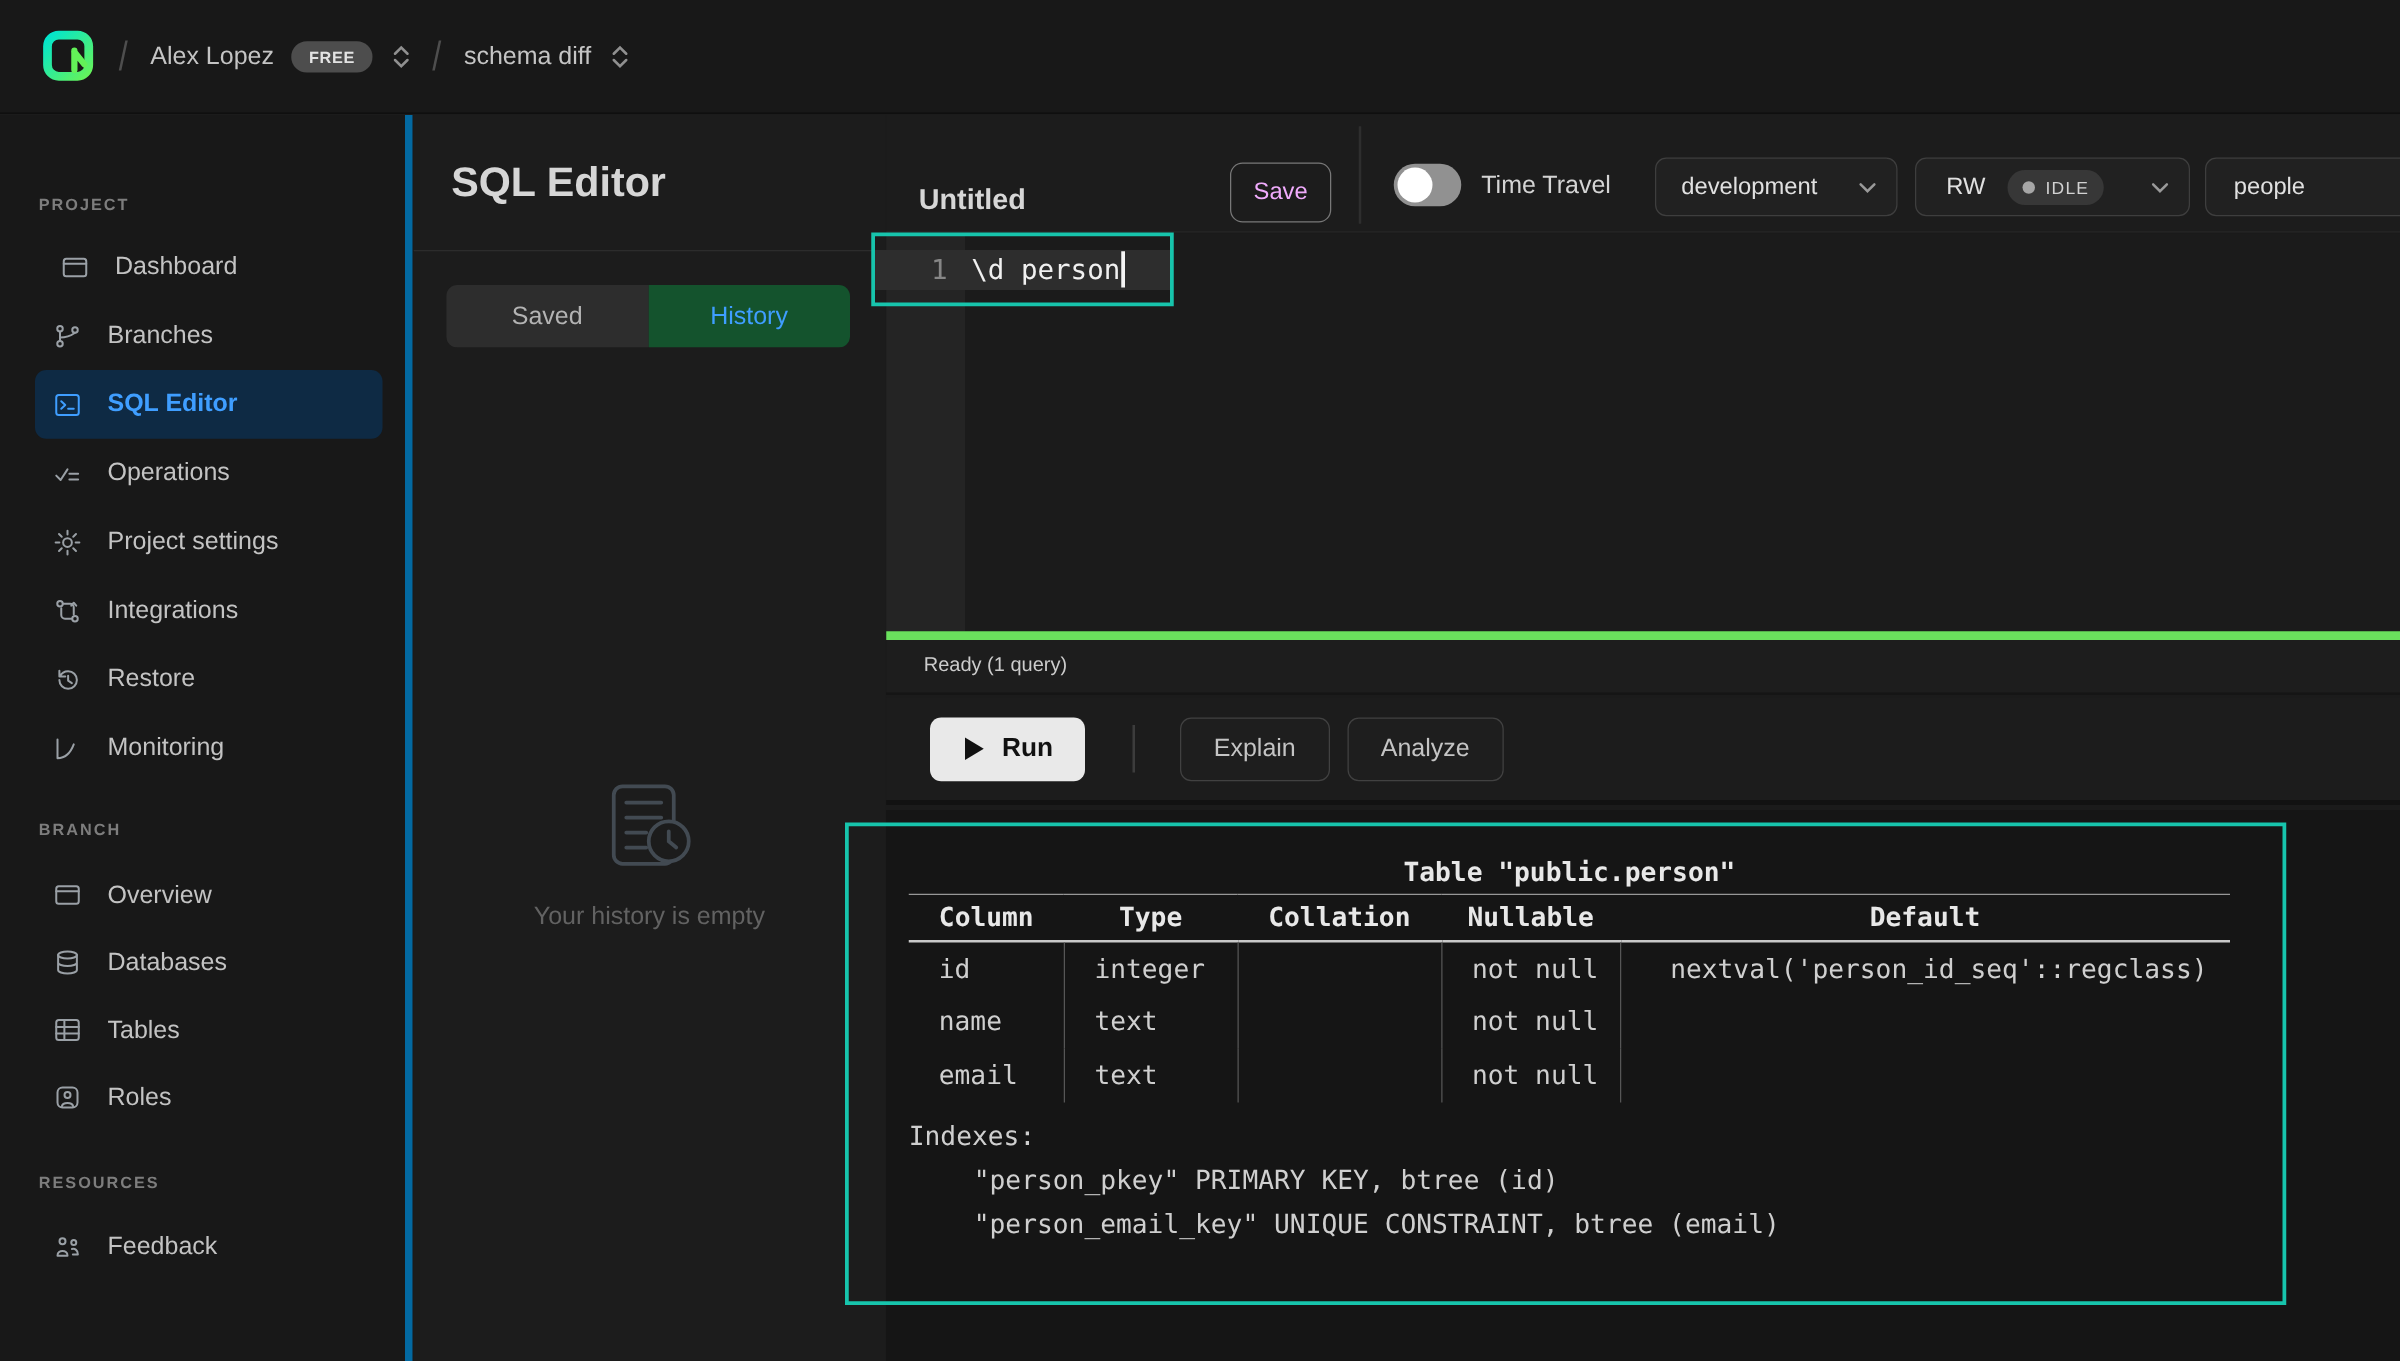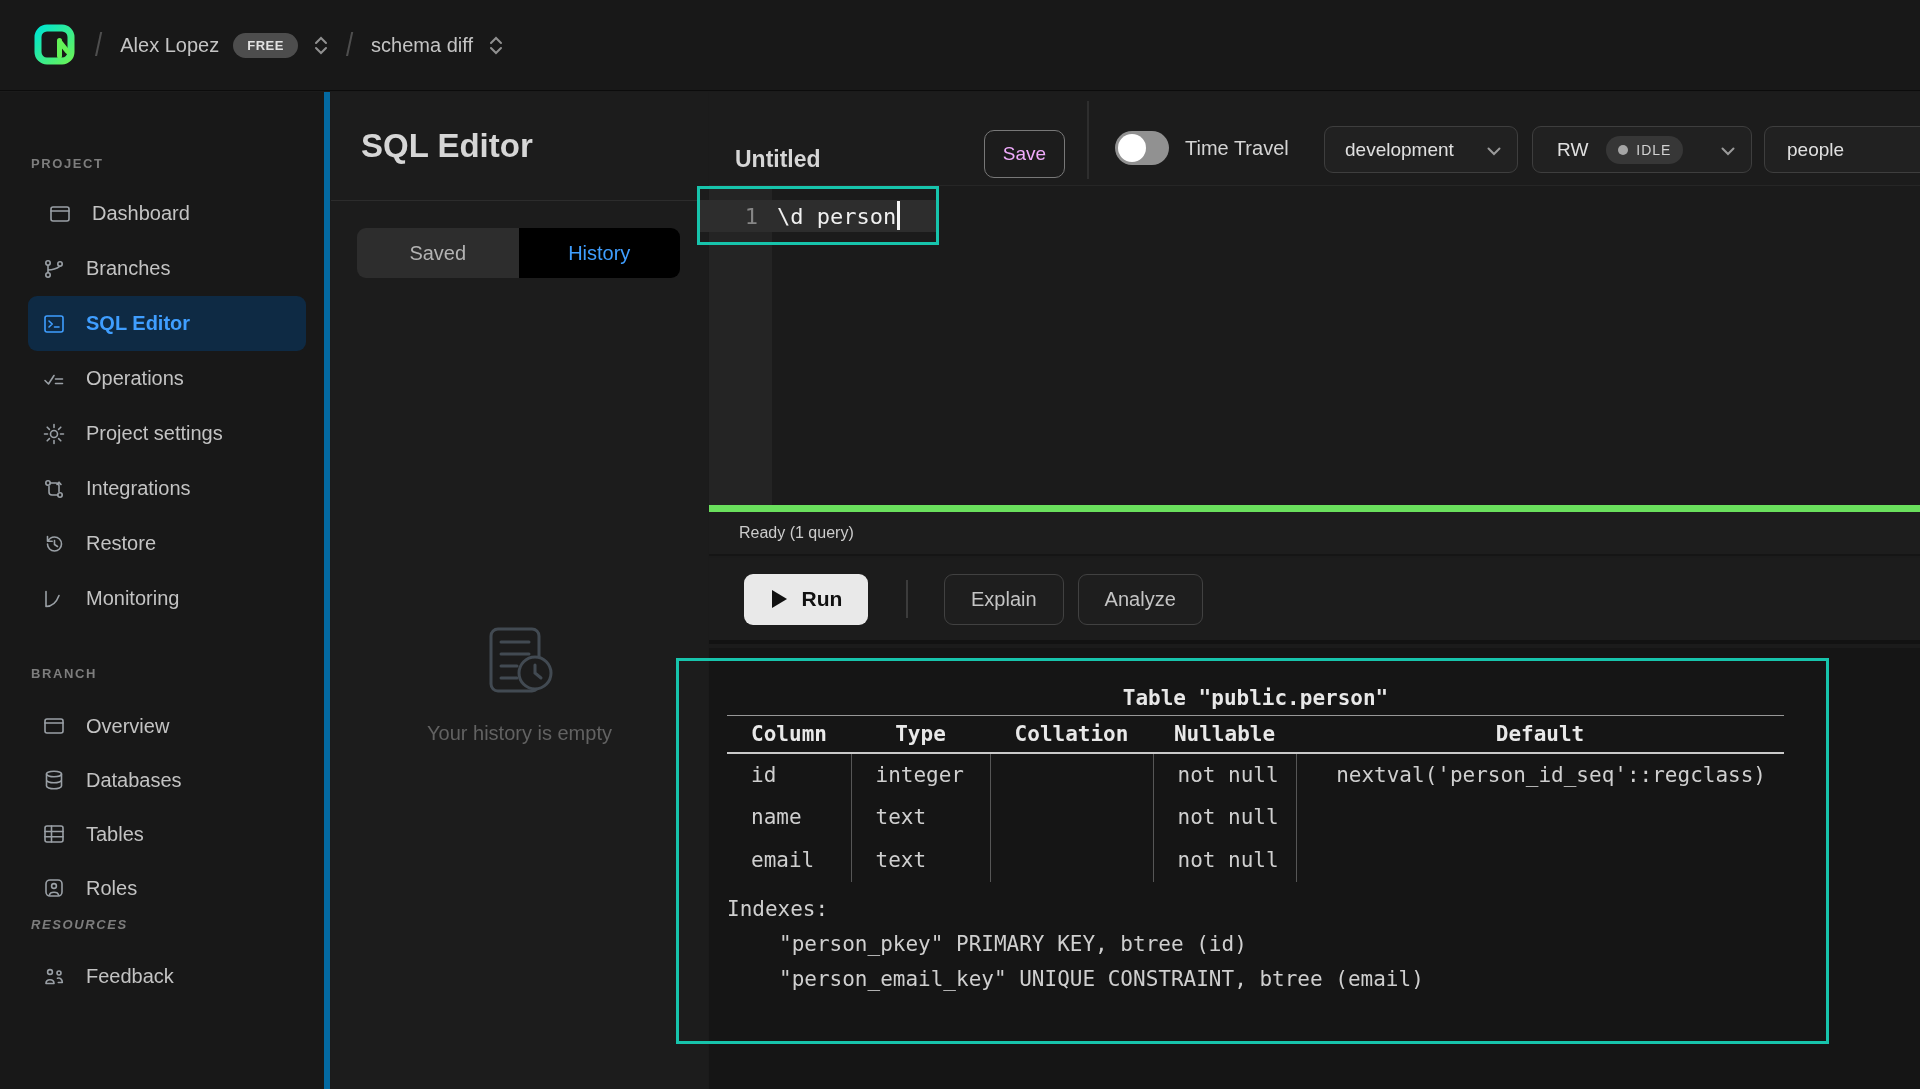--- a/index.html
+++ b/index.html
@@ -33,21 +33,21 @@
 
   
   #midpanel { left:331px; top:92px; width:377px; height:997px; background:#1c1c1c; }
   #mid-header { left:331px; top:92px; width:377px; height:109px; background:#1c1c1c;
                 border-bottom:1px solid #2c2c2c; display:flex; align-items:center; }
   #mid-title { color:#d6d6d6; font-size:33px; font-weight:700; margin-left:30px; }
   #tabs { left:357px; top:228px; width:323px; height:50px; border-radius:9px; overflow:hidden;
           display:flex; font-size:20px; }
   .tab { width:50%; display:flex; align-items:center; justify-content:center; cursor:pointer; }
   .tab-saved { background:#2d2d2d; color:#b3b3b3; }
-  .tab-history { background:#000000; color:#3f9eff; }
+  .tab-history { background:#14532d; color:#3f9eff; }
   #empty-icon { left:483px; top:625px; }
   #empty-text { left:331px; top:722px; width:377px; text-align:center; color:#626262; font-size:20px; }
 
   
   #ed-header { left:709px; top:92px; width:1211px; height:94px; background:#1c1c1c;
                border-bottom:1px solid #262626; }
   #query-name { left:735px; top:146px; color:#d6d6d6; font-size:23px; font-weight:700; }
   #save-btn { left:984px; top:130px; width:81px; height:48px; border:1.5px solid #787878;
               border-radius:10px; background:transparent; color:#f0abfc; font-size:19px;
               display:flex; align-items:center; justify-content:center; cursor:pointer; }
@@ -217,21 +217,21 @@
       <span>Restore</span>
     </div>
     <div class="side-item">
       <span class="ic">
         <svg class="icon" width="24" height="24" viewBox="0 0 24 24">
             <path d="M4 4.5v15 M4 19.5c6 0 10-3 13-11"></path>
           </svg></span>
       <span>Monitoring</span>
     </div>
 
-    <div class="side-label" style="margin-top:38px;">BRANCH</div>
+    <div class="side-label" style="margin-top:28px;">BRANCH</div>
 
     <div class="side-item branch-item" style="margin-top:15px;">
       <span class="ic">
         <svg class="icon" width="24" height="24" viewBox="0 0 24 24">
             <rect x="3" y="5" width="18" height="14" rx="2"></rect>
             <path d="M3 9h18"></path>
           </svg></span>
       <span>Overview</span>
     </div>
     <div class="side-item branch-item">
@@ -253,21 +253,21 @@
     <div class="side-item branch-item">
       <span class="ic">
         <svg class="icon" width="24" height="24" viewBox="0 0 24 24">
             <rect x="4" y="4" width="16" height="16" rx="4"></rect>
             <circle cx="12" cy="10" r="2.4"></circle>
             <path d="M7.5 19c.6-3.6 8.4-3.6 9 0"></path>
           </svg></span>
       <span>Roles</span>
     </div>
 
-    <div class="side-label" style="font-style:italic;">RESOURCES</div>
+    <div class="side-label" style="margin-top:31px;">RESOURCES</div>
 
     <div class="side-item" style="margin-top:14px;">
       <span class="ic">
         <svg class="icon" width="24" height="24" viewBox="0 0 24 24">
             <circle cx="8" cy="7" r="2.4"></circle>
             <path d="M4 18.5c0-5 8-5 8 0z"></path>
             <circle cx="17" cy="8" r="2"></circle>
             <path d="M15.5 13.2c2.5-.6 4.8 1 4.8 4.3h-4"></path>
           </svg></span>
       <span>Feedback</span>

